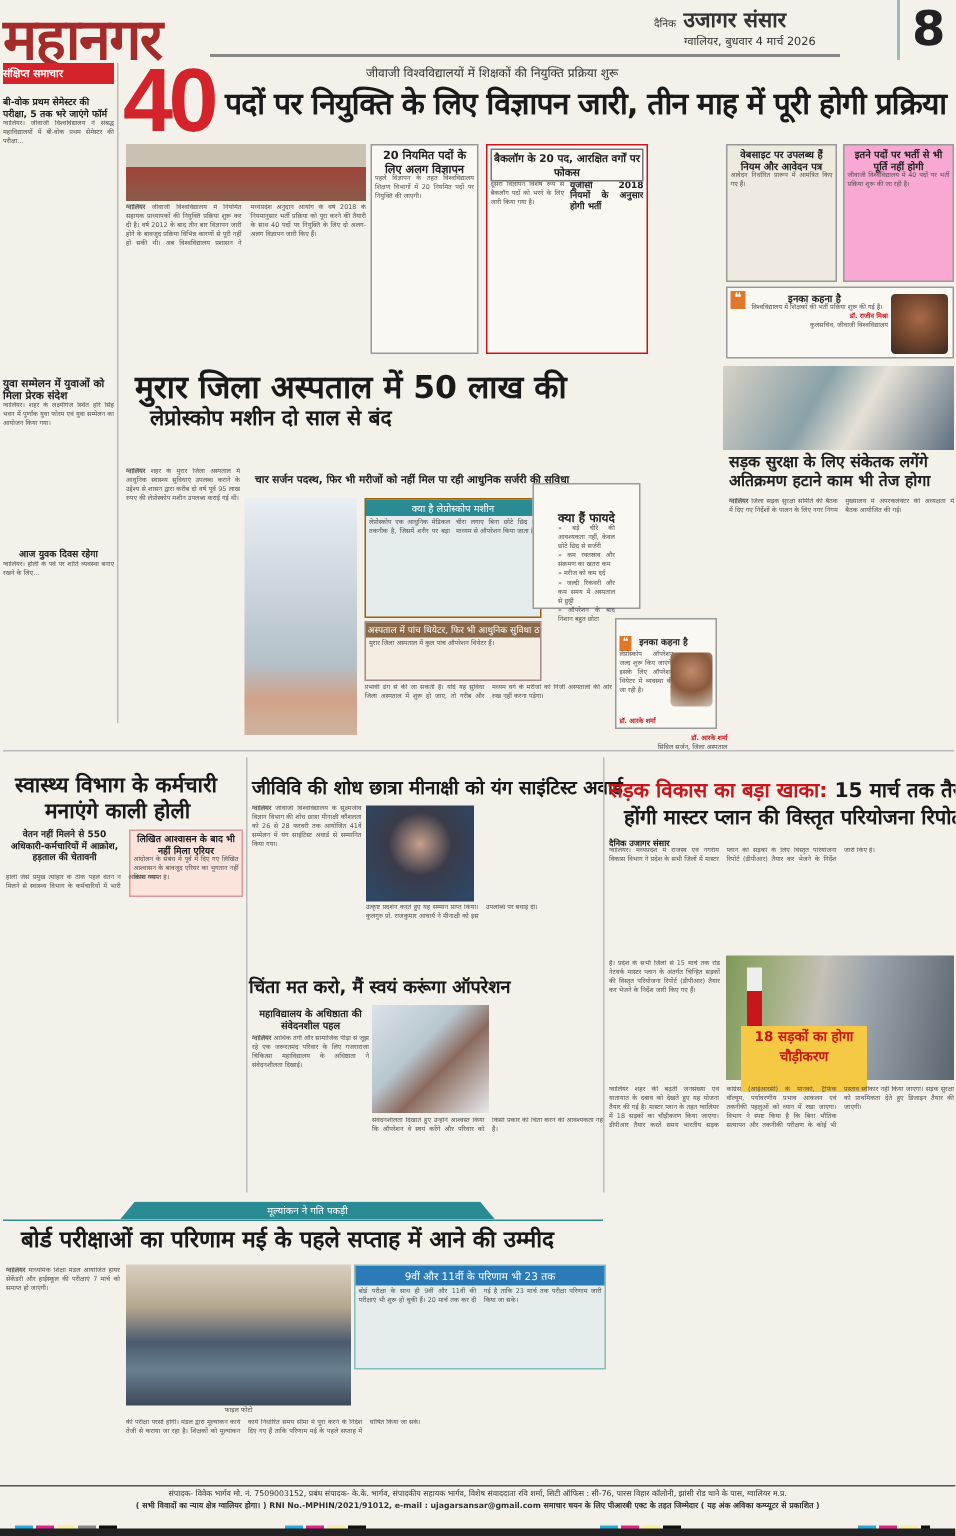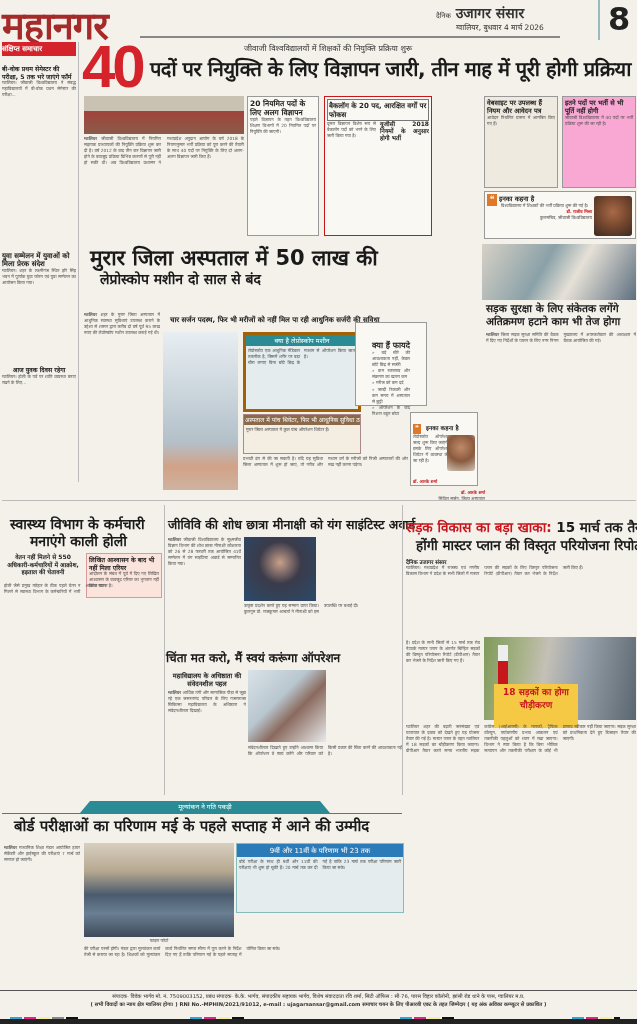--- a/index.html
+++ b/index.html
@@ -14,21 +14,21 @@
 .date{left:456px;top:22px;font-size:7.5px;color:#333}
 .pagenum{left:598px;top:0;font-size:32px;font-weight:bold;color:#222;border-left:2px solid #9bb;padding-left:8px;height:40px}
 .sidebar-head{left:2px;top:42px;width:74px;height:14px;background:#d4232a;color:#fff;font-size:7px;font-weight:bold;line-height:14px}
 .side-col{left:2px;top:62px;width:74px}
 .side-h{font-size:6.2px;font-weight:bold;line-height:7.5px;color:#222;margin-top:3px}
 .big40{left:82px;top:36px;font-size:60px;font-weight:bold;color:#d4232a;font-family:"Liberation Sans",sans-serif;line-height:62px;letter-spacing:-3px}
 .kicker{left:244px;top:42px;font-size:8px;color:#333}
 .headline1{left:150px;top:55px;font-size:20px;font-weight:bold;color:#1a1a1a;white-space:nowrap;letter-spacing:-0.5px}
 .photo{background:linear-gradient(135deg,#b9a58c,#7d6752 40%,#c8b9a4 70%,#8d7b66)}
 .box{border:1px solid #999;background:#faf8f3}
-.boxhead{font-weight:bold;color:#222;text-align:left}
+.boxhead{font-weight:bold;color:#222;text-align:center}
 .teal{background:#2a8b94;color:#fff}
 .brownbar{background:#8a6a4a;color:#fff}
 .h2{font-weight:bold;color:#1a1a1a;line-height:1.1;white-space:nowrap}
 .divider{background:#bbb}
 .footer{left:0;top:992px;width:637px;font-size:5.2px;text-align:center;color:#333;line-height:8px}
 .colorbar span{display:inline-block;width:12px;height:8px;margin-right:2px}
 .yellowtag{background:#f6c945;color:#c8161d;font-weight:bold;text-align:center}
 </style>
 </head>
 <body>
@@ -80,21 +80,21 @@
   <div class="t" style="width:105px;text-align:right">कुलसचिव, जीवाजी विश्वविद्यालय</div>
   <div class="abs" style="right:3px;top:4px;width:38px;height:40px;border-radius:3px;background:radial-gradient(circle at 50% 40%,#a86a48 0,#7a4a30 45%,#3a2a22 100%)"></div>
 </div>
 
 <div class="abs h2" style="left:90px;top:247px;font-size:21px">मुरार जिला अस्पताल में 50 लाख की</div>
 <div class="abs h2" style="left:100px;top:272px;font-size:14px">लेप्रोस्कोप मशीन दो साल से बंद</div>
 <div class="abs photo" style="left:482px;top:244px;width:154px;height:56px;background:linear-gradient(120deg,#d7d1c6,#8aa1a8 40%,#e6e1d7 60%,#5d6f80)"></div>
 <div class="abs t" style="left:84px;top:312px;width:76px;height:180px;overflow:hidden"><b>ग्वालियर</b> <span>शहर के मुरार जिला अस्पताल में आधुनिक स्वास्थ्य सुविधाएं उपलब्ध कराने के उद्देश्य से शासन द्वारा करीब दो वर्ष पूर्व 95 लाख रुपए की लेप्रोस्कोप मशीन उपलब्ध कराई गई थी।</span></div>
 <div class="abs" style="left:170px;top:315px;font-size:7px;font-weight:bold;white-space:nowrap">चार सर्जन पदस्थ, फिर भी मरीजों को नहीं मिल पा रही आधुनिक सर्जरी की सुविधा</div>
 <div class="abs" style="left:163px;top:332px;width:75px;height:158px;background:linear-gradient(180deg,#e8eef2 0,#c9d4db 40%,#b4c0c8 70%,#d1a287 85%,#cfb3a0)"></div>
-<div class="abs" style="left:243px;top:332px;width:118px;height:80px;background:#e4ecee;border:3px solid #a16207">
+<div class="abs" style="left:243px;top:332px;width:118px;height:80px;background:#e4ecee;border:1px solid #a16207">
   <div class="teal" style="font-size:6.5px;text-align:center;padding:1px">क्या है लेप्रोस्कोप मशीन</div>
   <div class="t" style="padding:2px;column-count:2;column-gap:4px">लेप्रोस्कोप एक आधुनिक मेडिकल तकनीक है, जिसमें शरीर पर बड़ा चीरा लगाए बिना छोटे छिद्र के माध्यम से ऑपरेशन किया जाता है।</div>
 </div>
 <div class="abs" style="left:243px;top:414px;width:118px;height:40px;background:#f3ede2;border:1px solid #a88">
   <div class="brownbar" style="font-size:6px;text-align:center;padding:1px;white-space:nowrap;overflow:hidden">अस्पताल में पांच थियेटर, फिर भी आधुनिक सुविधा ठप</div>
   <div class="t" style="padding:2px">मुरार जिला अस्पताल में कुल पांच ऑपरेशन थियेटर हैं।</div>
 </div>
 <div class="abs box" style="left:355px;top:322px;width:72px;height:84px;padding:16px">
   <div class="boxhead" style="font-size:8px">क्या हैं फायदे</div>
   <div class="t">» <span>बड़े चीरे की आवश्यकता नहीं, केवल छोटे छिद्र से सर्जरी</span></div>

